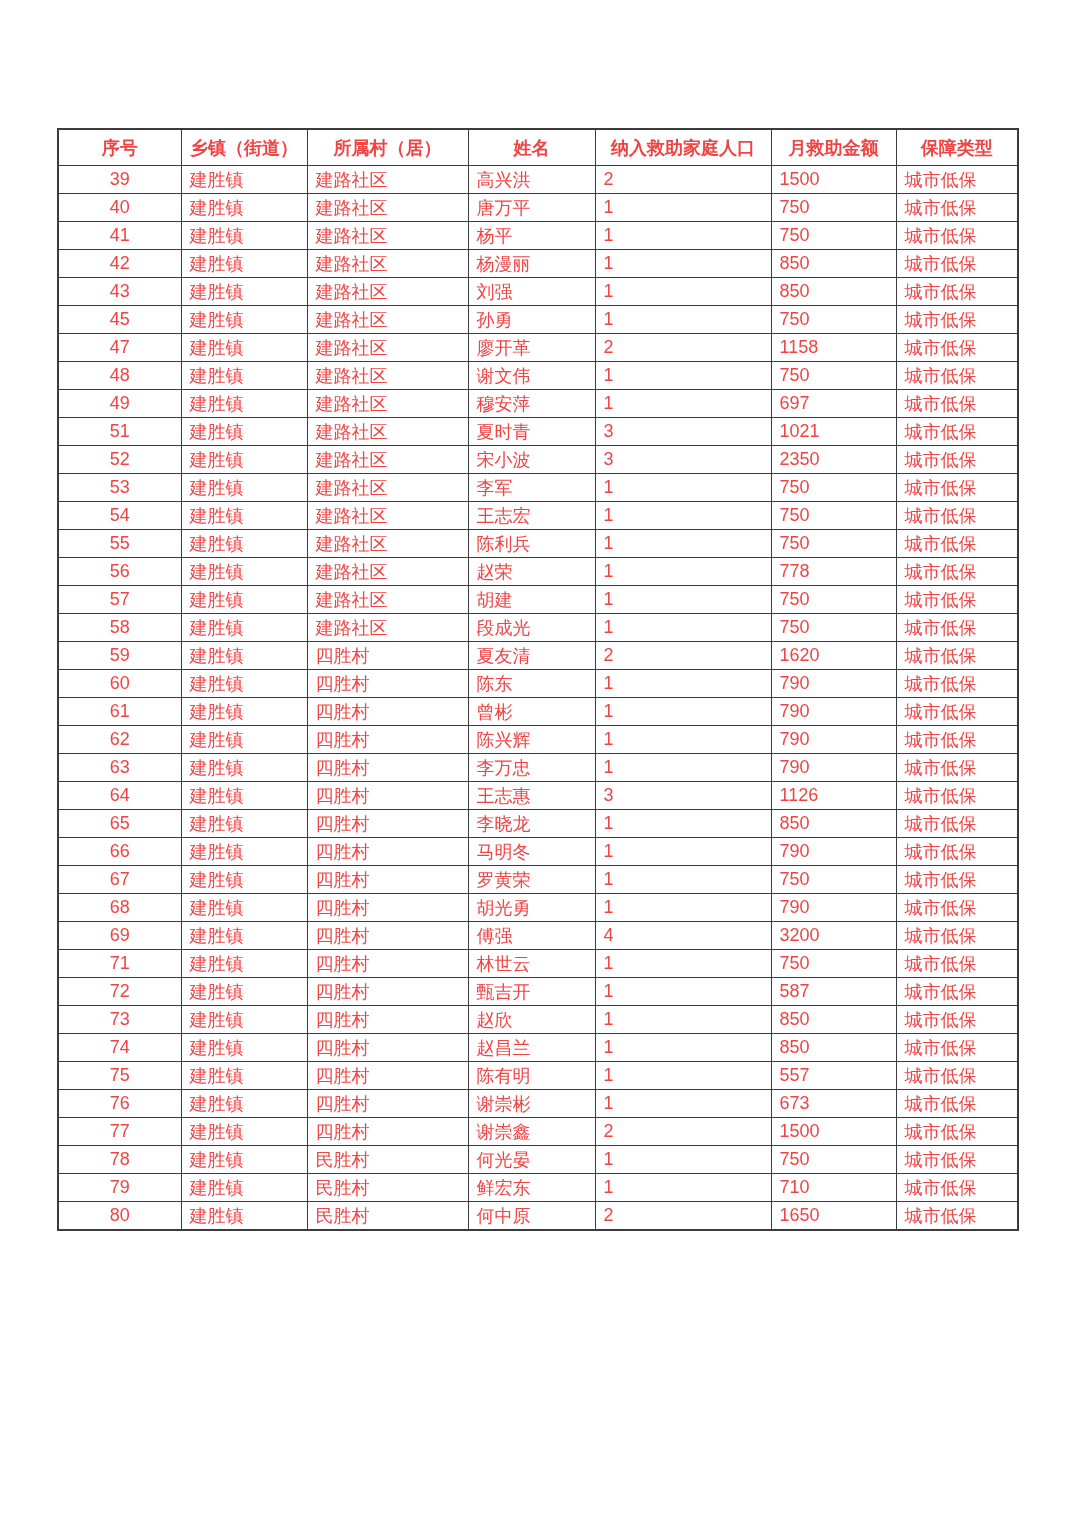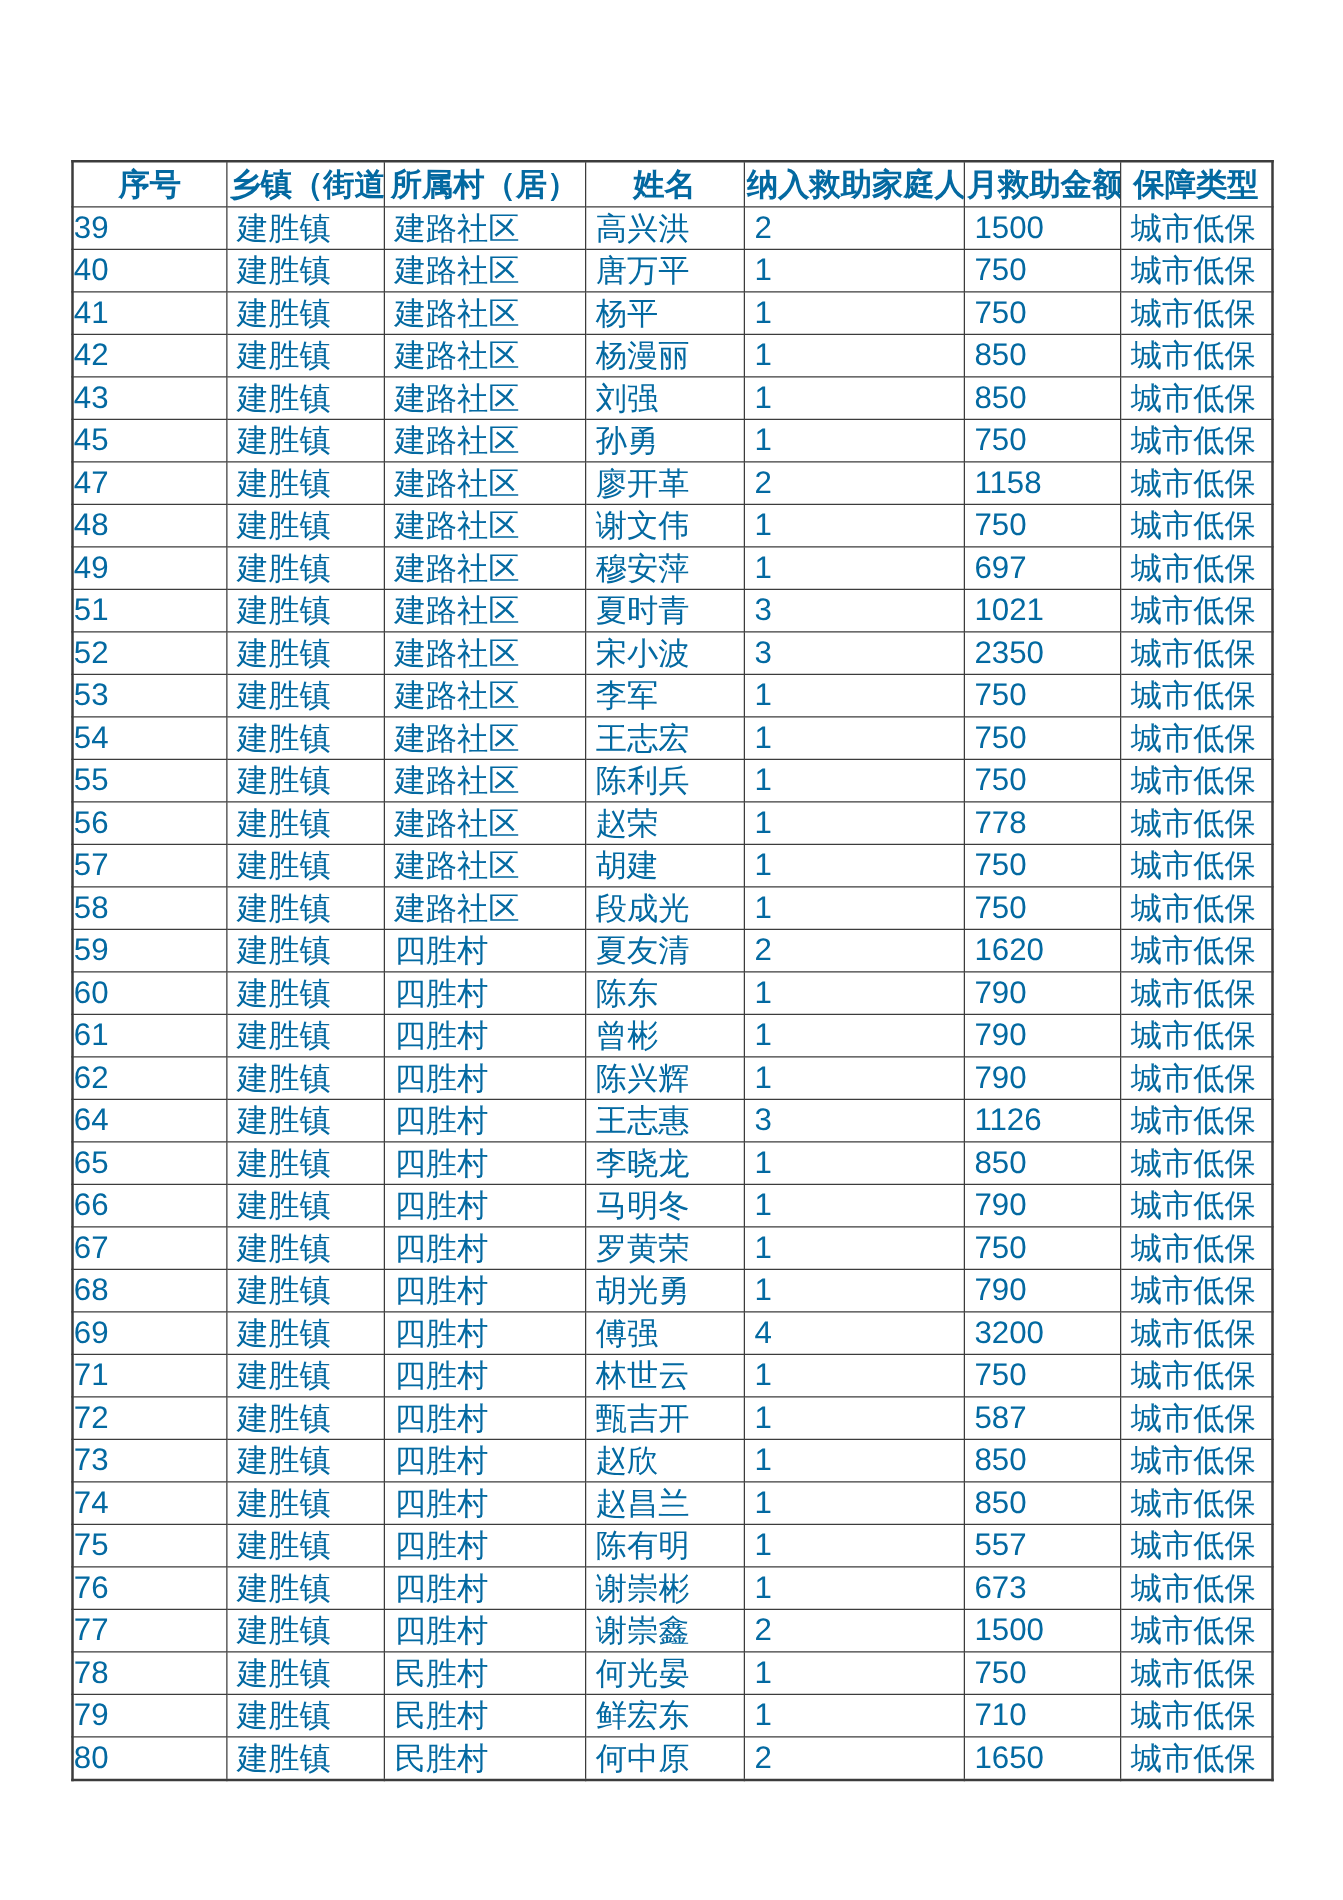--- a/index.html
+++ b/index.html
@@ -21,22 +21,22 @@
     height: 1520px;
     background: #ffffff;
   }
   table.data-table {
     position: absolute;
     left: 57px;
     top: 128px;
     width: 960px;
     border-collapse: collapse;
     table-layout: fixed;
-    font-size: 25px;
-    color: #0369a1;
+    font-size: 18px;
+    color: #ef4444;
   }
   table.data-table th,
   table.data-table td {
     border: 1px solid #3c3c3c;
     padding: 0 4px 0 8px;
     vertical-align: middle;
     text-align: left;
     overflow: hidden;
     white-space: nowrap;
   }
@@ -47,20 +47,21 @@
   table.data-table thead th {
     height: 35px;
     font-weight: bold;
     text-align: center;
     padding: 0 2px;
   }
   table.data-table tbody td {
     height: 27px;
   }
   table.data-table td.center {
+    text-align: center;
     padding: 0;
   }
 </style>
 </head>
 <body>
 
 <div class="page">
   <table class="data-table">
     <colgroup>
       <col style="width:123px">
@@ -266,20 +267,29 @@
         <tr>
           <td class="center">62</td>
           <td>建胜镇</td>
           <td>四胜村</td>
           <td>陈兴辉</td>
           <td>1</td>
           <td>790</td>
           <td>城市低保</td>
         </tr>
         <tr>
+          <td class="center">63</td>
+          <td>建胜镇</td>
+          <td>四胜村</td>
+          <td>李万忠</td>
+          <td>1</td>
+          <td>790</td>
+          <td>城市低保</td>
+        </tr>
+        <tr>
           <td class="center">64</td>
           <td>建胜镇</td>
           <td>四胜村</td>
           <td>王志惠</td>
           <td>3</td>
           <td>1126</td>
           <td>城市低保</td>
         </tr>
         <tr>
           <td class="center">65</td>

